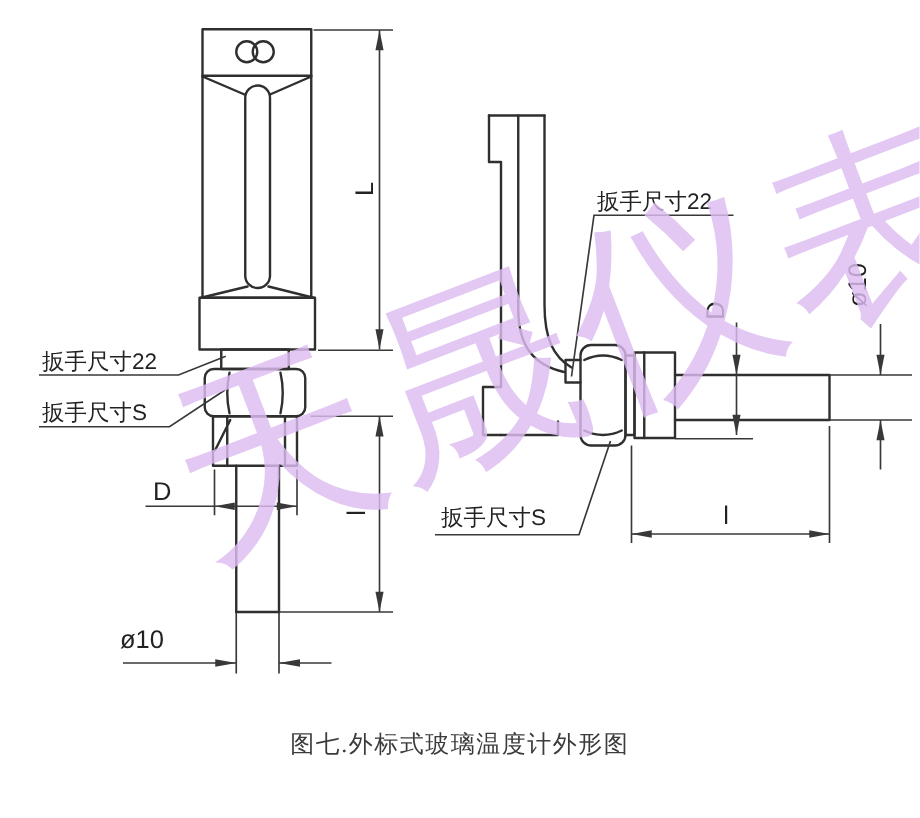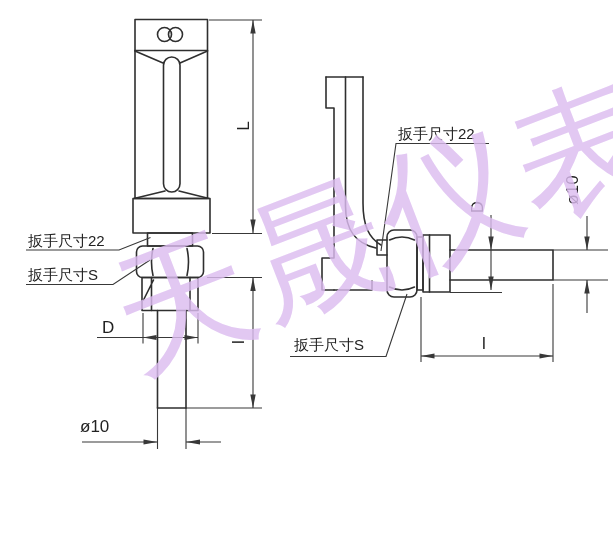--- a/index.html
+++ b/index.html
@@ -156,13 +156,14 @@
     </g>
   </g>
 </svg>
 
 
 <div id="watermark">
   <span>天晟仪表</span>
 </div>
 
 
+<div id="caption">图七.外标式玻璃温度计外形图</div>
 </div>
 
 </body></html>

